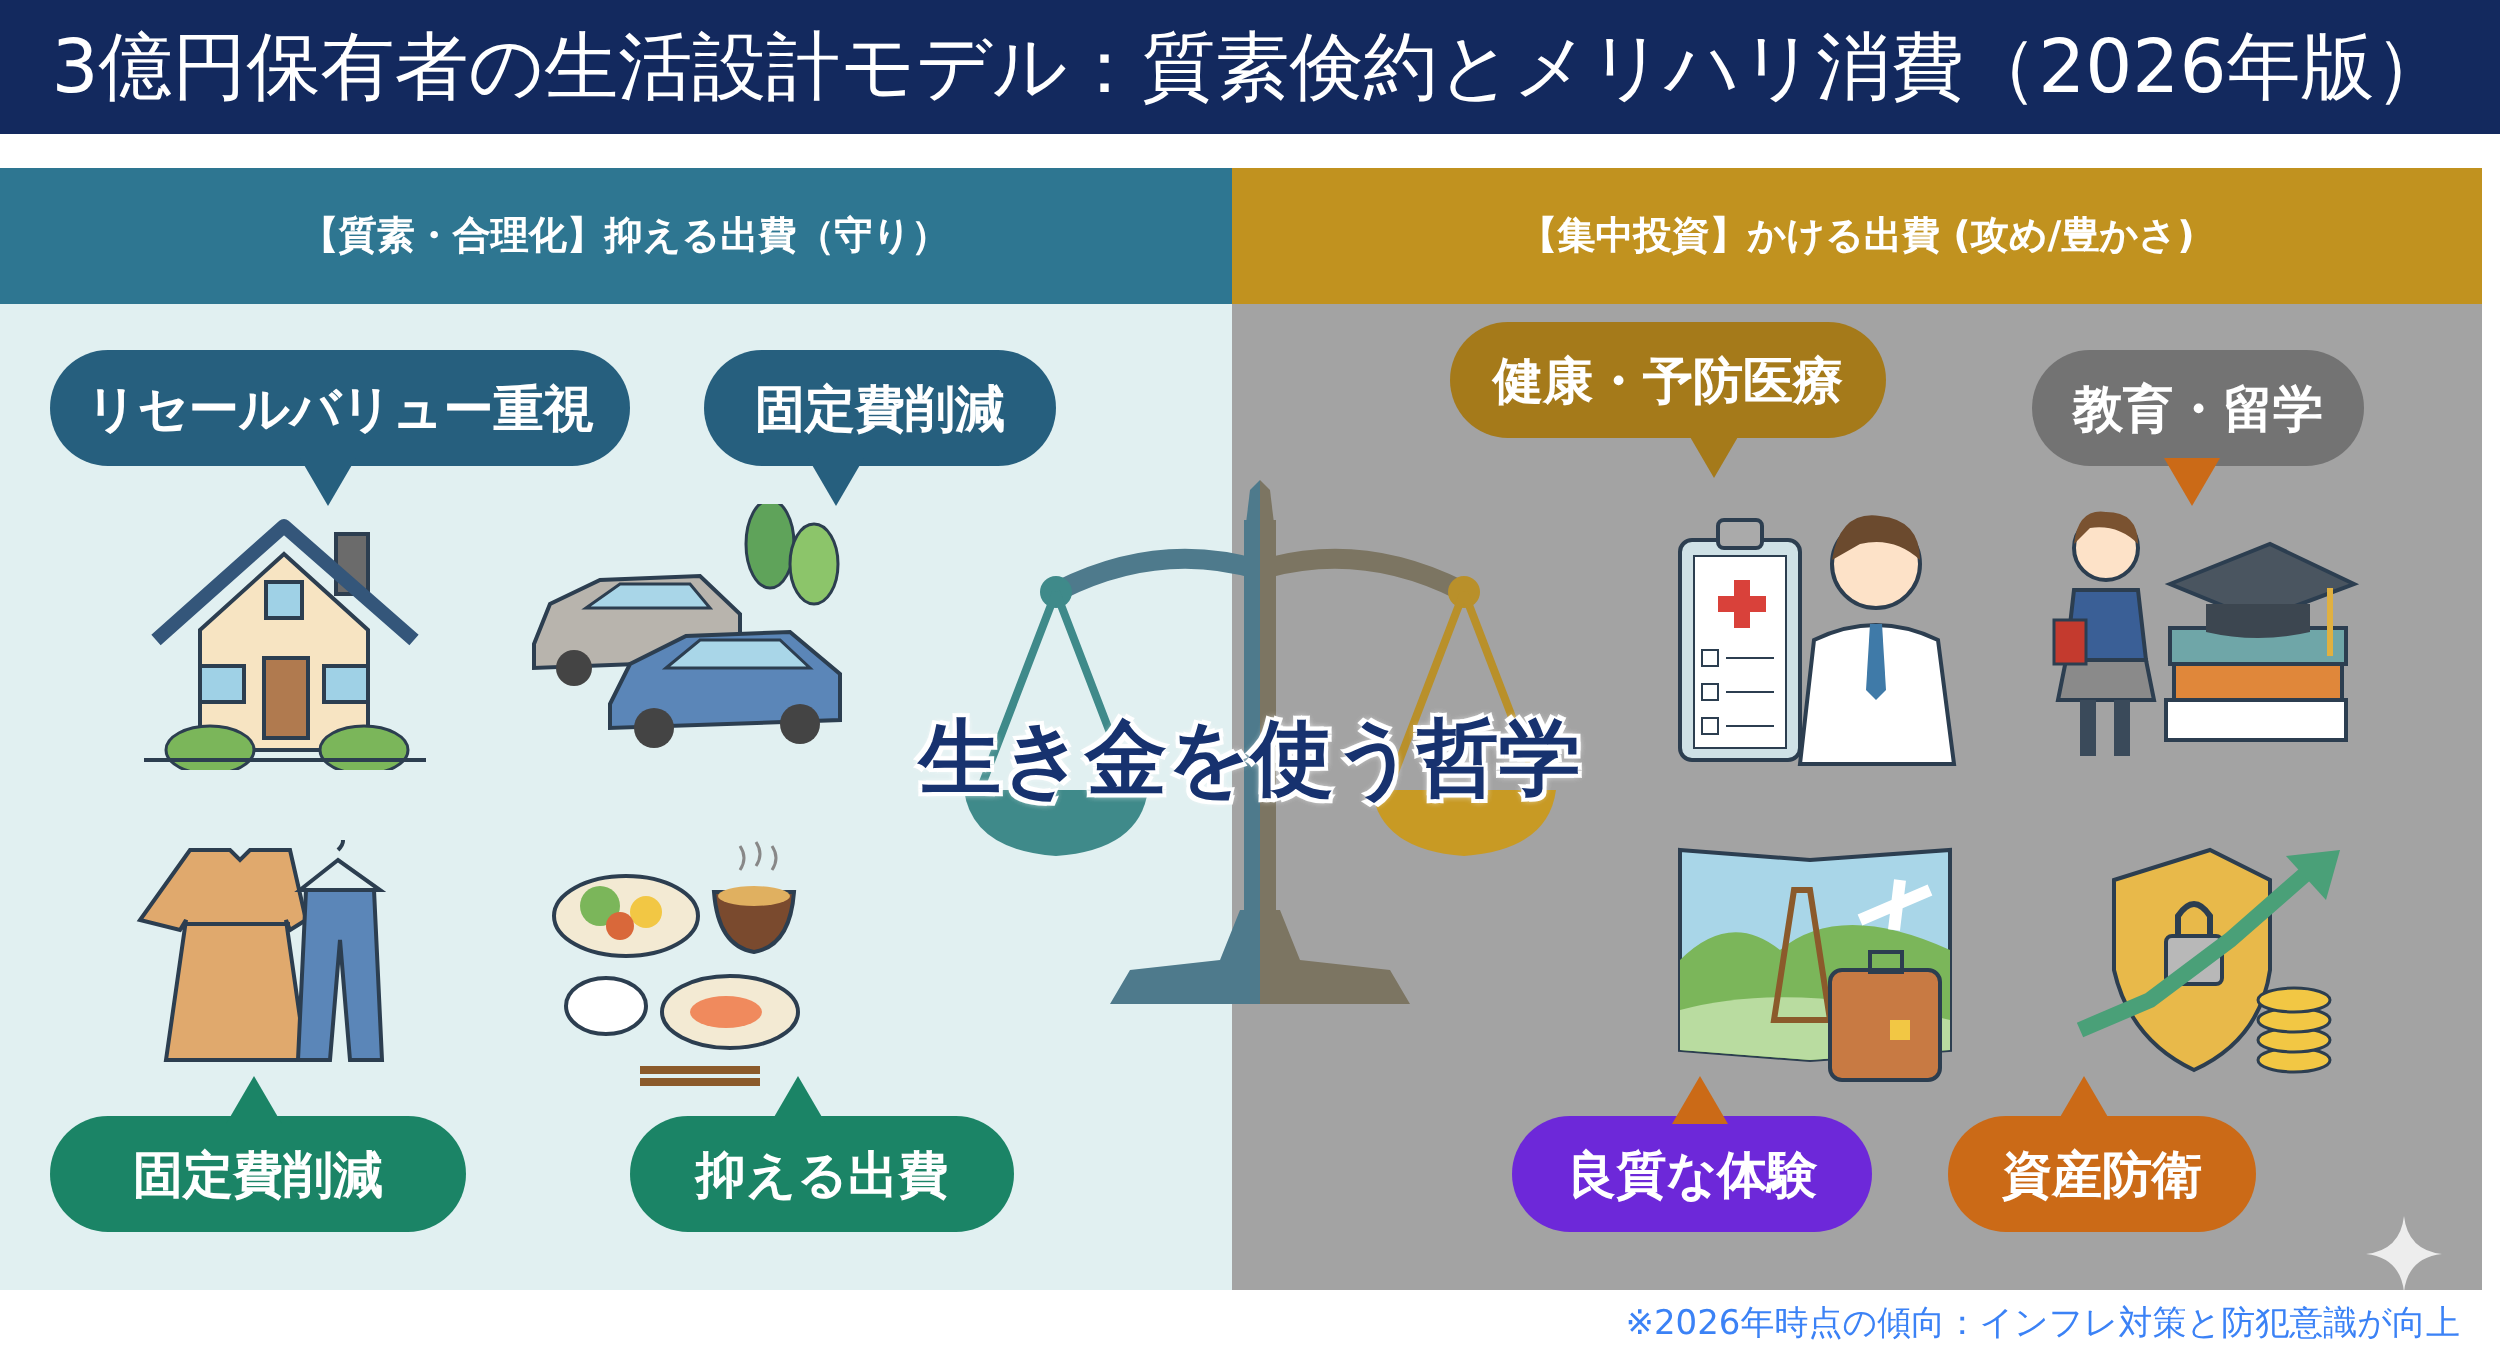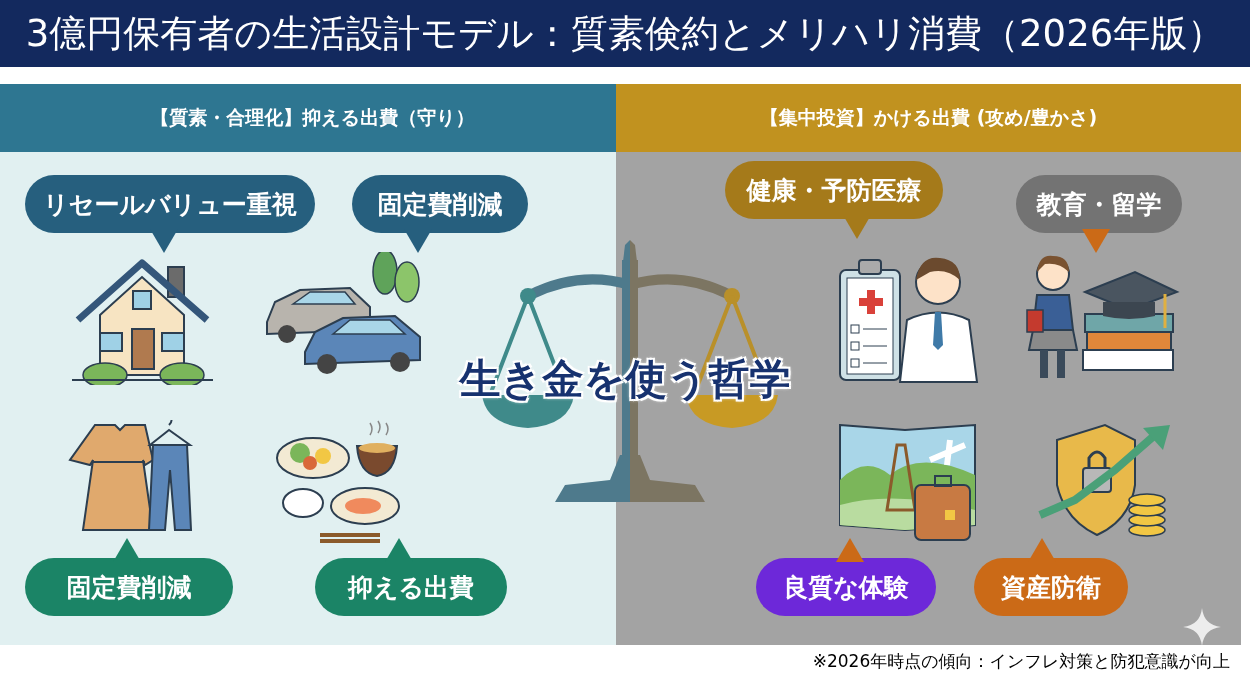--- a/index.html
+++ b/index.html
@@ -12,21 +12,21 @@
 .col-head{height:68px;display:flex;align-items:center;justify-content:center;color:#fff;font-weight:bold;font-size:19px}
 .left .col-head{background:#2e7691}
 .right .col-head{background:#c1921f}
 .bubble{position:absolute;height:58px;border-radius:29px;color:#fff;font-weight:bold;font-size:25px;display:flex;align-items:center;justify-content:center;white-space:nowrap}
 .bubble::after{content:"";position:absolute;width:0;height:0}
 .b-down::after{border-left:14px solid transparent;border-right:14px solid transparent;border-top:24px solid var(--c);bottom:-20px;left:var(--tx)}
 .b-up::after{border-left:14px solid transparent;border-right:14px solid transparent;border-bottom:24px solid var(--c);top:-20px;left:var(--tx)}
 .icon{position:absolute}
 .center-text{position:absolute;left:445px;top:352px;width:360px;text-align:center;font-size:41px;font-weight:bold;color:#17326f;text-shadow:0 0 4px #fff,0 0 4px #fff,2px 2px 0 #fff,-2px -2px 0 #fff,2px -2px 0 #fff,-2px 2px 0 #fff;z-index:5}
 .footer{position:absolute;left:0;top:645px;width:1250px;height:36px;background:#fff}
-.footnote{position:absolute;right:20px;top:650px;font-size:17px;color:#000000}
+.footnote{position:absolute;right:20px;top:650px;font-size:17px;color:#3b82f6}
 .sparkle{position:absolute;left:1183px;top:608px;width:38px;height:38px}
 </style>
 </head>
 <body>
 
 <div class="titlebar">3億円保有者の生活設計モデル：質素倹約とメリハリ消費（2026年版）</div>
 <div class="gap"></div>
 
 <div class="col left">
   <div class="col-head">【質素・合理化】抑える出費（守り）</div>

